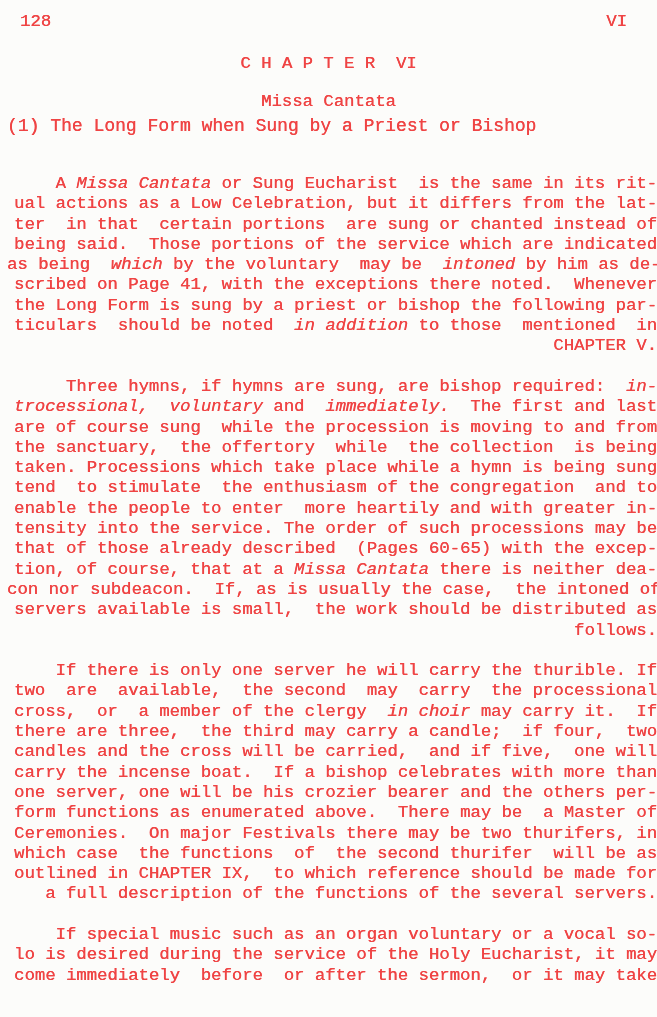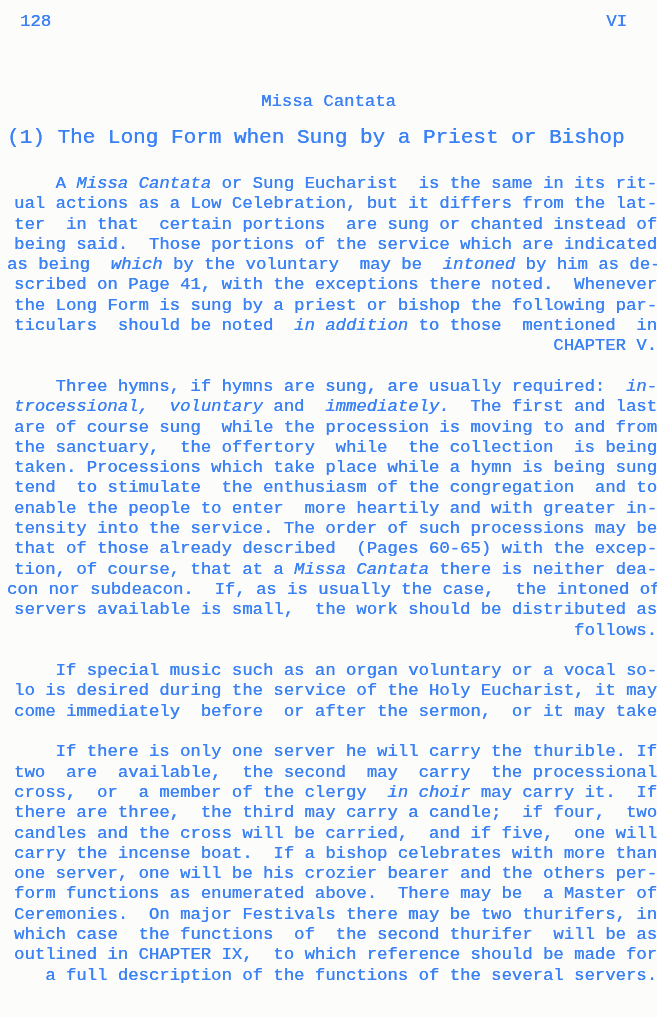--- a/index.html
+++ b/index.html
@@ -22,83 +22,84 @@
     position:absolute;top:54px;left:0;width:100%;
     text-align:center;white-space:pre;
     font-size:17.3px;line-height:20.3px;
   }
   .chapter-subtitle{
     position:absolute;top:92px;left:0;width:100%;
     text-align:center;white-space:pre;
     font-size:17.3px;line-height:20.3px;
   }
   .section-heading{
-    position:absolute;top:128px;left:7px;
+    position:absolute;top:116px;left:7px;
     white-space:pre;
-    font-size:21px;line-height:20.3px;
+    font-size:18px;line-height:20.3px;
   }
   .body-text{
     position:absolute;top:174px;left:7px;right:0;
   }
   pre.para{
     margin:0 0 20.3px 0;
     font-family:"Liberation Mono","DejaVu Sans Mono",monospace;
     font-size:17.3px;
     line-height:20.3px;
     white-space:pre;
     text-align:right;
   }
   pre.para em{font-style:italic;}
 </style>
 </head>
 <body>
 
-<div class="page" style="background: rgb(252, 252, 250); color: #3b82f6;">
+<div class="page" style="background: rgb(252, 252, 250); color: #ef4444;">
   <div class="running-head">
     <span>128</span>
     <span>VI</span>
   </div>
 
+  <div class="chapter-heading">C H A P T E R  VI</div>
 
   <div class="chapter-subtitle">Missa Cantata</div>
 
   <div class="section-heading">(1) The Long Form when Sung by a Priest or Bishop</div>
 
   <div class="body-text" id="body-text">
       <pre class="para"><span>   A </span><em>Missa Cantata</em><span> or Sung Eucharist  is the same in its rit-
 ual actions as a Low Celebration, but it differs from the lat-
 ter  in that  certain portions  are sung or chanted instead of
 being said.  Those portions of the service which are indicated
 as being  </span><em>which</em><span> by the voluntary  may be  </span><em>intoned</em><span> by him as de-
 scribed on Page 41, with the exceptions there noted.  Whenever
 the Long Form is sung by a priest or bishop the following par-
 ticulars  should be noted  </span><em>in addition</em><span> to those  mentioned  in
 CHAPTER V.</span></pre>
-      <pre class="para"><span>   Three hymns, if hymns are sung, are usually required:  </span><em>in-
+      <pre class="para"><span>   Three hymns, if hymns are sung, are bishop required:  </span><em>in-
 trocessional,</em><span>  </span><em>voluntary</em><span> and  </span><em>immediately.</em><span>  The first and last
 are of course sung  while the procession is moving to and from
 the sanctuary,  the offertory  while  the collection  is being
 taken. Processions which take place while a hymn is being sung
 tend  to stimulate  the enthusiasm of the congregation  and to
 enable the people to enter  more heartily and with greater in-
 tensity into the service. The order of such processions may be
 that of those already described  (Pages 60-65) with the excep-
 tion, of course, that at a </span><em>Missa Cantata</em><span> there is neither dea-
 con nor subdeacon.  If, as is usually the case,  the intoned of
 servers available is small,  the work should be distributed as
 follows.</span></pre>
-      <pre class="para"><span>   If special music such as an organ voluntary or a vocal so-
-lo is desired during the service of the Holy Eucharist, it may
-come immediately  before  or after the sermon,  or it may take</span></pre>
       <pre class="para"><span>   If there is only one server he will carry the thurible. If
 two  are  available,  the second  may  carry  the processional
 cross,  or  a member of the clergy  </span><em>in choir</em><span> may carry it.  If
 there are three,  the third may carry a candle;  if four,  two
 candles and the cross will be carried,  and if five,  one will
 carry the incense boat.  If a bishop celebrates with more than
 one server, one will be his crozier bearer and the others per-
 form functions as enumerated above.  There may be  a Master of
 Ceremonies.  On major Festivals there may be two thurifers, in
 which case  the functions  of  the second thurifer  will be as
 outlined in CHAPTER IX,  to which reference should be made for
 a full description of the functions of the several servers.</span></pre>
+      <pre class="para"><span>   If special music such as an organ voluntary or a vocal so-
+lo is desired during the service of the Holy Eucharist, it may
+come immediately  before  or after the sermon,  or it may take</span></pre>
     </div>
 </div>
 
 </body></html>

